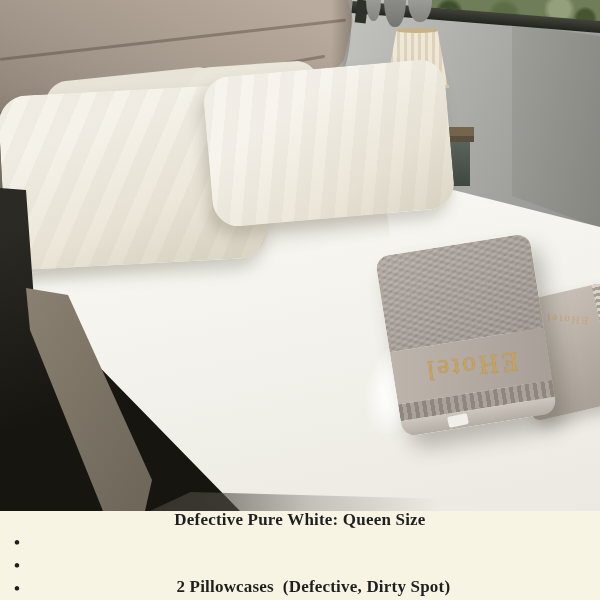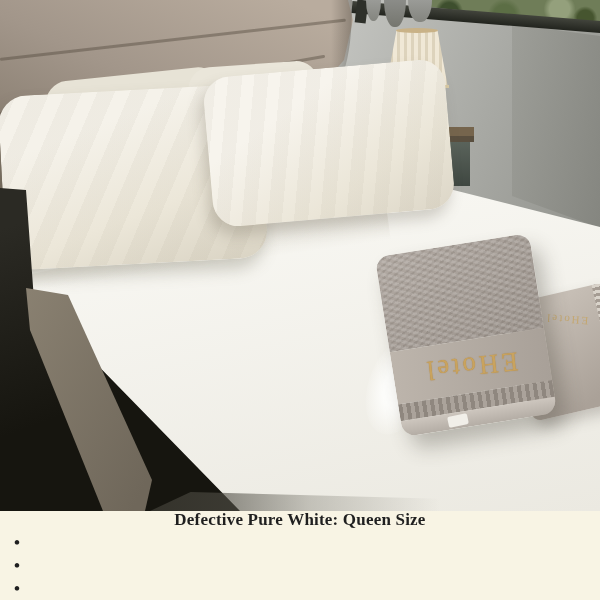--- a/index.html
+++ b/index.html
@@ -196,20 +196,21 @@
       <div class="weave"></div>
       <div class="roll"></div>
     </div>
     <div class="towel-tag"></div>
   </div>
 
   <div class="caption" style="background: rgb(248, 244, 228); color: rgb(31, 31, 31);">
     <div class="caption-line caption-title">Defective Pure White: Queen Size</div>
     <div class="caption-line item-0">
       <span class="bullet">•</span>
+      <span>2 Pillowcases  (Defective, Dirty Spot)</span>
     </div>
     <div class="caption-line item-1">
       <span class="bullet">•</span>
       
     </div>
     <div class="caption-line item-2">
       <span class="bullet">•</span>
       
     </div>
   </div>

